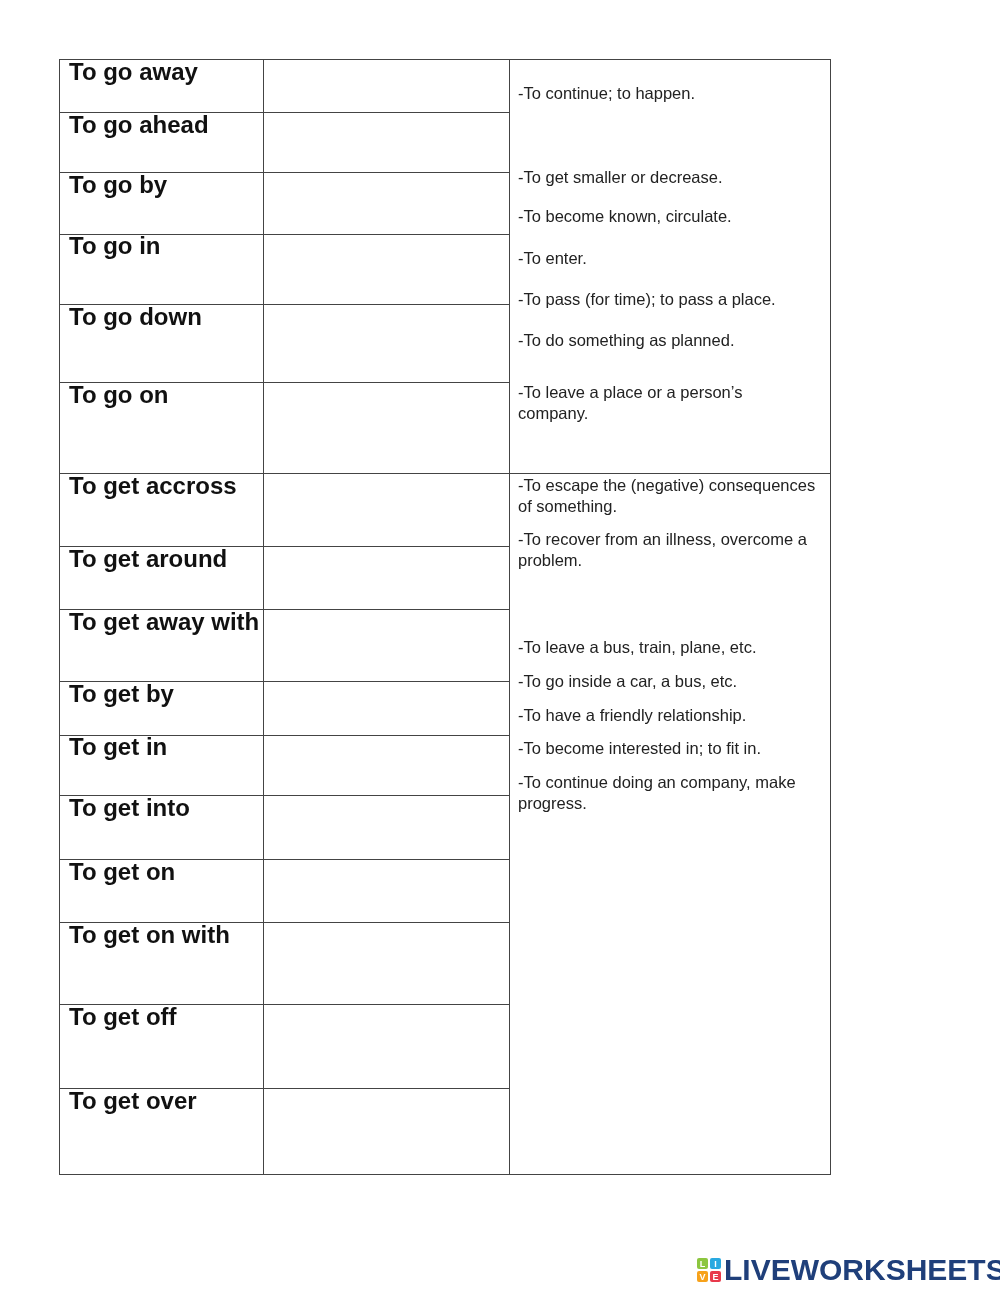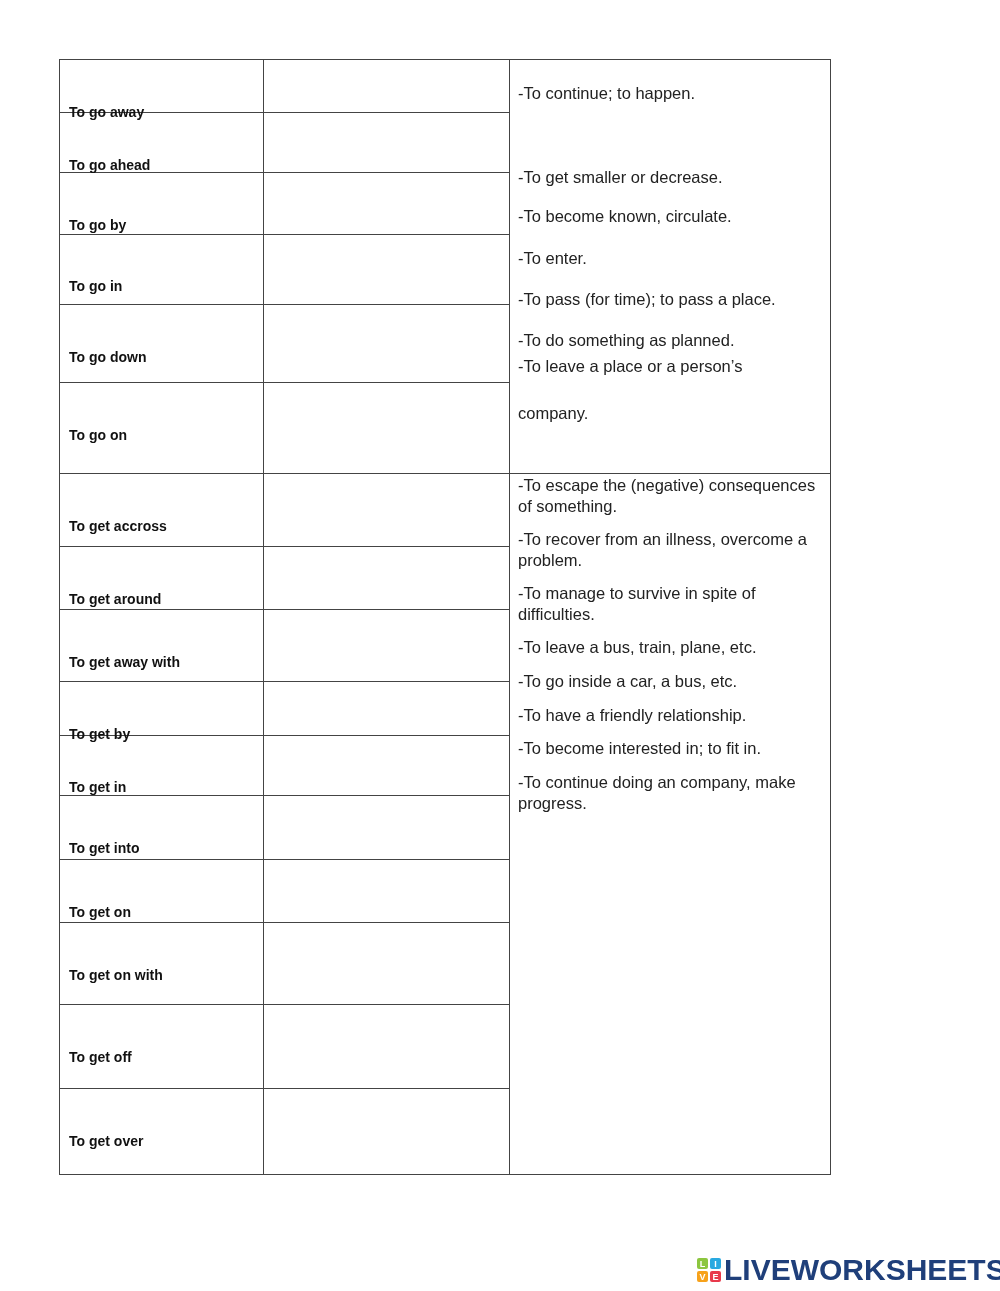--- a/index.html
+++ b/index.html
@@ -1,21 +1,21 @@
 <!DOCTYPE html>
 <html><head>
   <meta charset="utf-8">
   <style>
     html, body { margin: 0; padding: 0; background: #ffffff; }
     body { width: 1000px; height: 1291px; position: relative; overflow: hidden;
            font-family: "Liberation Sans", sans-serif; color: #111; }
     .sheet { position: absolute; left: 59px; top: 59px; width: 772px; height: 1116px; }
     .hline { position: absolute; height: 1px; background: #444; }
     .vline { position: absolute; width: 1px; background: #444; }
-    .term { position: absolute; left: 10px; font-weight: bold; font-size: 14px; line-height: 20px; margin-top: 40px; }
+    .term { position: absolute; left: 10px; font-weight: bold; font-size: 24px; line-height: 20px; }
     .def-box { position: absolute; left: 459px; width: 310px; font-size: 16.5px; color: #222; }
     .def { position: absolute; left: 0; line-height: 21px; white-space: nowrap; }
     .logo { position: absolute; left: 697px; top: 1256px; height: 28px; display: flex; align-items: center; }
     .logo-grid { display: grid; grid-template-columns: 11px 11px; grid-template-rows: 11px 11px; gap: 2px; margin-right: 3px; }
     .logo-grid span { display: flex; align-items: center; justify-content: center;
                       font-size: 9px; font-weight: bold; color: #fff; border-radius: 2px; }
     .logo-text { font-weight: bold; font-size: 30px; color: #1f3f7a; letter-spacing: 0px; line-height: 28px; }
   </style>
 </head>
 <body>
@@ -61,21 +61,21 @@
   <div style="position:absolute;left:205px;top:246px;width:245px;height:77px;"></div>
   <div style="position:absolute;left:205px;top:324px;width:245px;height:90px;"></div>
 
   <div class="def-box" style="top:0;height:414px;">
     <div class="def" style="top:24px;">-To continue; to happen.</div>
     <div class="def" style="top:108px;">-To get smaller or decrease.</div>
     <div class="def" style="top:147px;">-To become known, circulate.</div>
     <div class="def" style="top:189px;">-To enter.</div>
     <div class="def" style="top:230px;">-To pass (for time); to pass a place.</div>
     <div class="def" style="top:271px;">-To do something as planned.</div>
-    <div class="def" style="top:297px;">-To leave a place or a person’s</div>
+    <div class="def" style="top:323px;">-To leave a place or a person’s</div>
     <div class="def" style="top:344px;">company.</div>
   </div>
 
   <div class="term" style="top:417px;">To get accross</div>
   <div class="term" style="top:490px;">To get around</div>
   <div class="term" style="top:553px;">To get away with</div>
   <div class="term" style="top:625px;">To get by</div>
   <div class="term" style="top:678px;">To get in</div>
   <div class="term" style="top:739px;text-align:right;">To get into</div>
   <div class="term" style="top:803px;">To get on</div>
@@ -90,21 +90,20 @@
   <div style="position:absolute;left:205px;top:677px;width:245px;height:59px;"></div>
   <div style="position:absolute;left:205px;top:737px;width:245px;height:63px;"></div>
   <div style="position:absolute;left:205px;top:801px;width:245px;height:62px;"></div>
   <div style="position:absolute;left:205px;top:864px;width:245px;height:81px;"></div>
   <div style="position:absolute;left:205px;top:946px;width:245px;height:83px;"></div>
   <div style="position:absolute;left:205px;top:1030px;width:245px;height:85px;"></div>
 
   <div class="def-box" style="top:416px;height:400px;">
     <div class="def" style="top:54px;width:305px;white-space:normal;">-To recover from an illness, overcome a problem.</div>
     <div class="def" style="top:0px;width:305px;white-space:normal;">-To escape the (negative) consequences of something.</div>
-    <div class="def" style="top:108px;width:290px;white-space:normal;">-To manage to survive in spite of difficulties.</div>
     <div class="def" style="top:162px;">-To leave a bus, train, plane, etc.</div>
     <div class="def" style="top:196px;">-To go inside a car, a bus, etc.</div>
     <div class="def" style="top:230px;">-To have a friendly relationship.</div>
     <div class="def" style="top:263px;">-To become interested in; to fit in.</div>
     <div class="def" style="top:297px;width:300px;white-space:normal;">-To continue doing an company, make progress.</div>
   </div>
 </div>
 
 <div class="logo">
   <div class="logo-grid">

